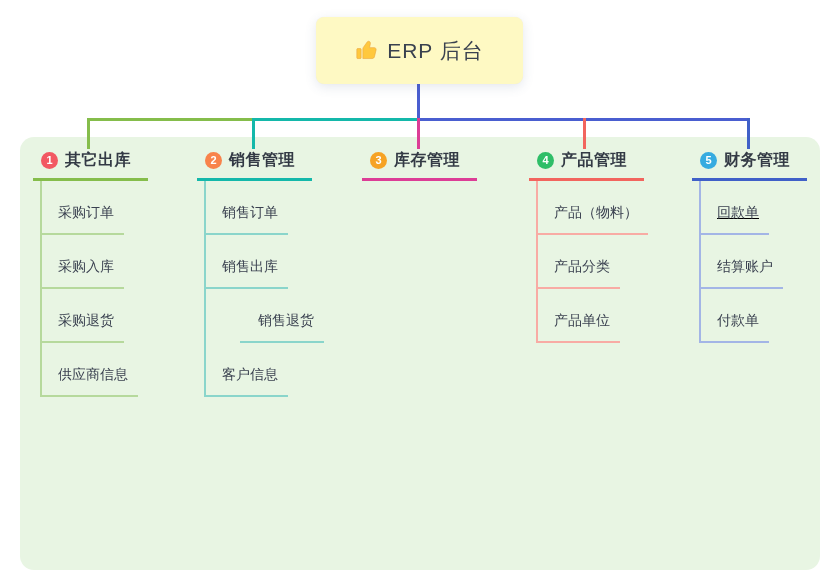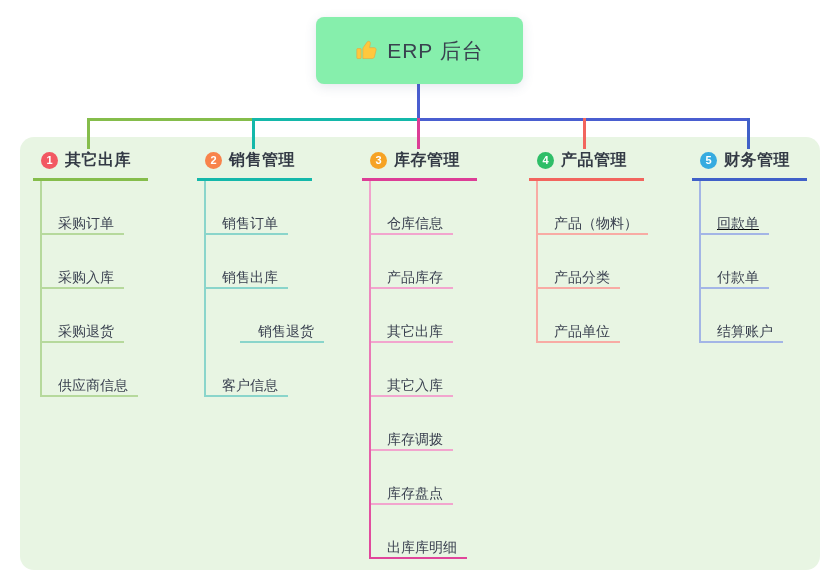--- a/index.html
+++ b/index.html
@@ -7,21 +7,21 @@
     width:839px;height:588px;position:relative;overflow:hidden;
     background:#ffffff;
     font-family:"Liberation Sans","DejaVu Sans",sans-serif;
   }
   .panel{
     position:absolute;left:20px;top:137px;width:800px;height:433px;
     border-radius:14px;
   }
   .root-node{
     position:absolute;left:316px;top:17px;width:207px;height:67px;
-    background:#86efac;border-radius:8px;
+    background:#fef9c3;border-radius:8px;
     box-shadow:0 3px 12px rgba(70,90,130,.14),0 0 1px rgba(0,0,0,.06);
     display:flex;align-items:center;justify-content:center;gap:9px;
     z-index:3;
   }
   .root-label{font-size:21px;font-weight:500;color:#39414F;letter-spacing:1px;}
   .thumb{display:flex;align-items:center;}
   .conn{position:absolute;z-index:1;}
   .v-root{left:417px;top:84px;width:3px;height:35px;}
   .h1{left:87px;top:118px;width:167px;height:3px;}
   .h2{left:252px;top:118px;width:166px;height:3px;}
@@ -52,21 +52,21 @@
   .kids{position:relative;margin-left:7px;width:max-content;}
   .kids::before{
     content:"";position:absolute;left:0;top:0;bottom:0;width:2px;
     background:var(--spine);
   }
   .kid{
     box-sizing:border-box;height:54px;display:flex;align-items:flex-end;
     width:max-content;border-bottom:2px solid;padding:0 10px 0 0;
   }
   .kid span{
-    display:block;padding:0 0 0 18px;font-size:14px;color:#3A4150;white-space:nowrap;
+    display:block;padding:0 0 11px 18px;font-size:14px;color:#3A4150;white-space:nowrap;
   }
 </style>
 </head>
 <body>
 
 <div class="panel" style="background: rgb(232, 245, 227);"></div>
 
 <div class="conn v-root" style="background: rgb(74, 94, 208);"></div>
 <div class="conn h1" style="background: rgb(133, 189, 75);"></div>
 <div class="conn h2" style="background: rgb(20, 184, 170);"></div>
@@ -126,43 +126,20 @@
         <span>客户信息</span>
       </div>
     </div>
 </div>
 
 <div class="col" data-branch="2" style="--line: #DC3D96; --circle: #F6A324; --spine: linear-gradient(#F2A5CE, #E0459A);">
   <div class="col-header">
     <span class="badge">3</span>
     <span class="col-label">库存管理</span>
   </div>
-  <div class="kids">
-      <div class="kid" style="border-bottom-color: rgb(242, 165, 206);">
-        <span>仓库信息</span>
-      </div>
-      <div class="kid" style="border-bottom-color: rgb(242, 165, 206);">
-        <span>产品库存</span>
-      </div>
-      <div class="kid" style="border-bottom-color: rgb(242, 165, 206);">
-        <span>其它出库</span>
-      </div>
-      <div class="kid" style="border-bottom-color: rgb(242, 165, 206);">
-        <span>其它入库</span>
-      </div>
-      <div class="kid" style="border-bottom-color: rgb(242, 165, 206);">
-        <span>库存调拨</span>
-      </div>
-      <div class="kid" style="border-bottom-color: rgb(242, 165, 206);">
-        <span>库存盘点</span>
-      </div>
-      <div class="kid" style="border-bottom-color: rgb(224, 69, 154);">
-        <span>出库库明细</span>
-      </div>
-    </div>
 </div>
 
 <div class="col" data-branch="3" style="--line: #F2655E; --circle: #2FBE68; --spine: #F8ABA4;">
   <div class="col-header">
     <span class="badge">4</span>
     <span class="col-label">产品管理</span>
   </div>
   <div class="kids">
       <div class="kid" style="border-bottom-color: rgb(248, 171, 164); justify-content: center;">
         <span>产品（物料）</span>
@@ -179,19 +156,19 @@
 <div class="col" data-branch="4" style="--line: #4060C8; --circle: #36ABE0; --spine: #A3B5E6;">
   <div class="col-header">
     <span class="badge">5</span>
     <span class="col-label">财务管理</span>
   </div>
   <div class="kids">
       <div class="kid" style="border-bottom-color: rgb(163, 181, 230); text-decoration: underline;">
         <span>回款单</span>
       </div>
       <div class="kid" style="border-bottom-color: rgb(163, 181, 230);">
-        <span>付款单</span>
+        <span>结算账户</span>
       </div>
       <div class="kid" style="border-bottom-color: rgb(163, 181, 230);">
-        <span>结算账户</span>
+        <span>付款单</span>
       </div>
     </div>
 </div>
 
 </body></html>

